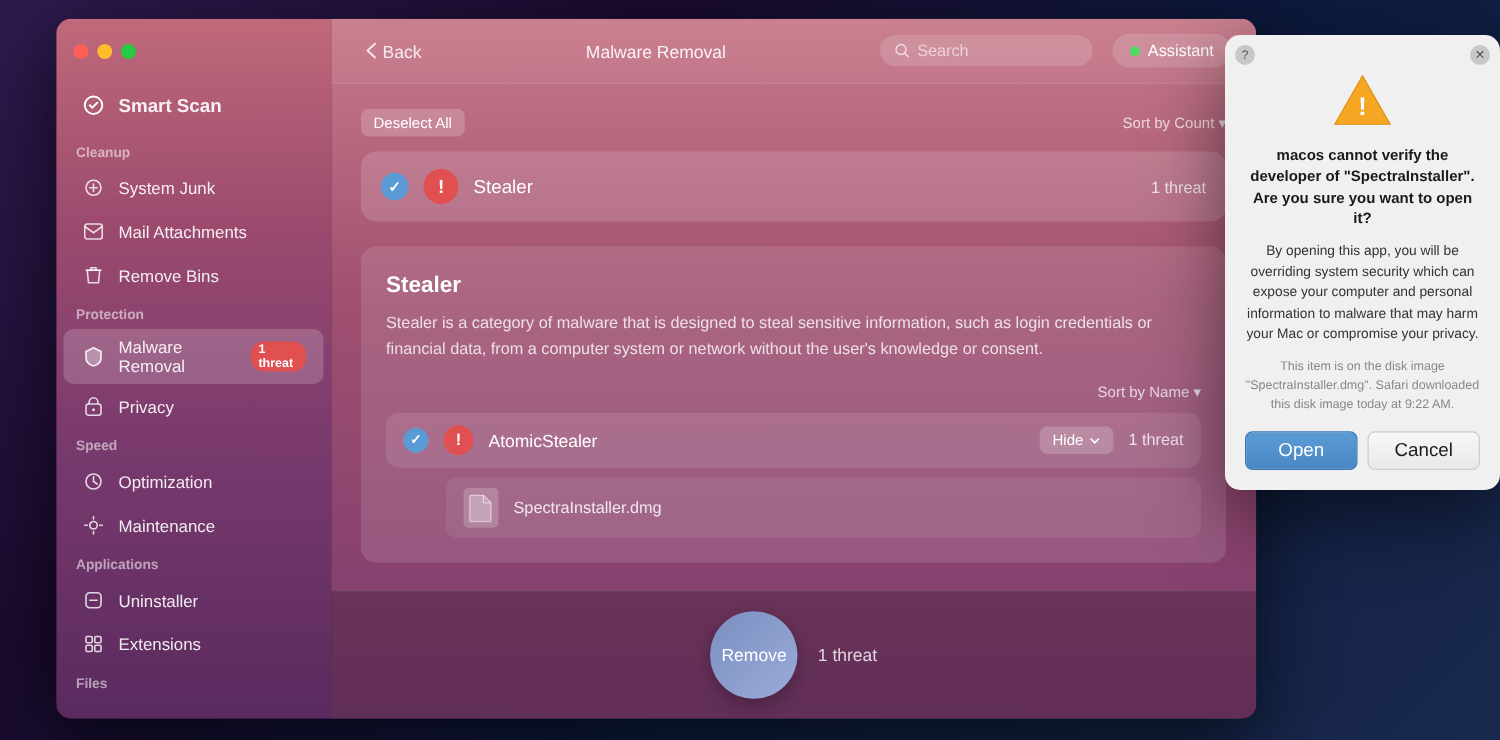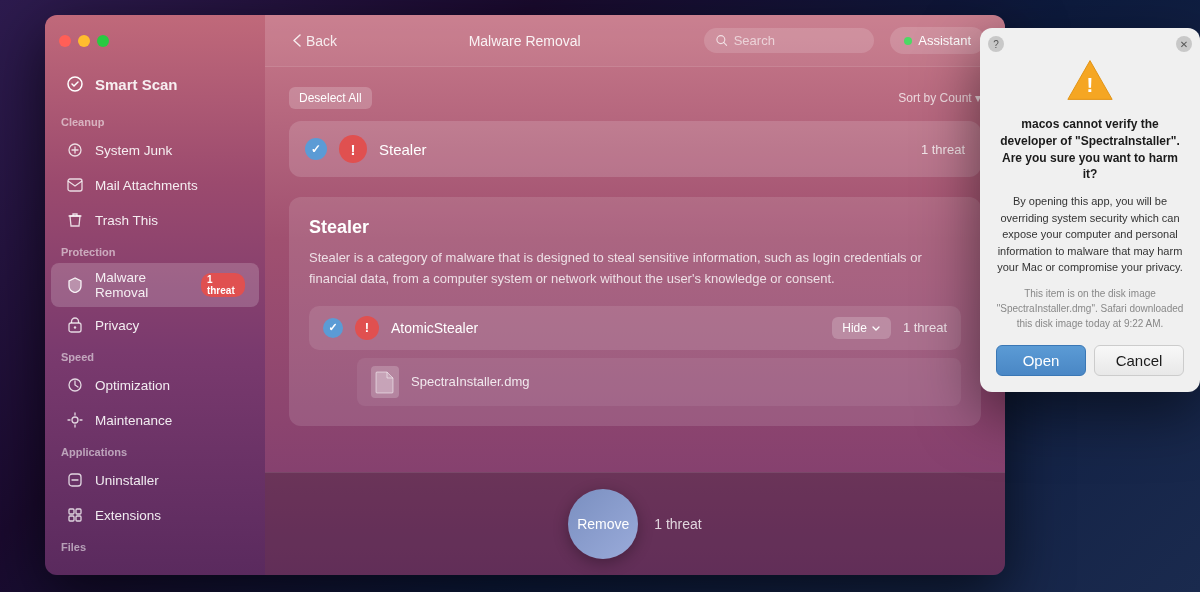--- a/index.html
+++ b/index.html
@@ -583,21 +583,21 @@
     </div>
 
     <div class="sidebar-item">
       <div class="sidebar-icon">
         <svg width="14" height="16" viewBox="0 0 14 16" fill="none">
           <path d="M2 4h10l-1 10H3L2 4z" stroke="rgba(255,255,255,0.8)" stroke-width="1.3"></path>
           <path d="M5 4V2h4v2" stroke="rgba(255,255,255,0.8)" stroke-width="1.3"></path>
           <path d="M1 4h12" stroke="rgba(255,255,255,0.8)" stroke-width="1.3" stroke-linecap="round"></path>
         </svg>
       </div>
-      <span>Trash This</span>
+      <span>Remove Bins</span>
     </div>
 
     <div class="sidebar-section-label">Protection</div>
 
     <div class="sidebar-item active">
       <div class="sidebar-icon">
         <svg width="16" height="16" viewBox="0 0 16 16" fill="none">
           <path d="M8 1L2 4v5c0 3.3 2.5 5.7 6 6.7 3.5-1 6-3.4 6-6.7V4L8 1z" fill="rgba(255,255,255,0.3)" stroke="rgba(255,255,255,0.9)" stroke-width="1.3"></path>
         </svg>
       </div>
@@ -706,20 +706,23 @@
         </div>
         <div class="warning-icon">!</div>
         <span class="stealer-name">Stealer</span>
         <span class="threat-count">1 threat</span>
       </div>
 
       <div class="detail-section">
         <div class="detail-title">Stealer</div>
         <div class="detail-description">Stealer is a category of malware that is designed to steal sensitive information, such as login credentials or financial data, from a computer system or network without the user's knowledge or consent.</div>
 
+        <div class="sort-bar">
+          <span class="sort-name-label">Sort by Name ▾</span>
+        </div>
 
         <div class="malware-row">
           <div class="malware-check">
             <span style="color:white;font-size:11px;font-weight:700;">✓</span>
           </div>
           <div class="malware-warning">!</div>
           <span class="malware-name">AtomicStealer</span>
           <button class="hide-btn">
             <span>Hide</span>
             <svg width="10" height="10" viewBox="0 0 10 10" fill="none">
@@ -755,21 +758,21 @@
   <div class="dialog-help">?</div>
 
   <div class="dialog-body">
     <div class="dialog-warning-icon">
       <svg width="52" height="46" viewBox="0 0 52 46" fill="none">
         <path d="M26 2L2 44h48L26 2z" fill="#f5a623" stroke="#e09010" stroke-width="1"></path>
         <text x="26" y="36" text-anchor="middle" fill="white" font-size="22" font-weight="800" font-family="sans-serif">!</text>
       </svg>
     </div>
 
-    <div class="dialog-title">macos cannot verify the developer of "SpectraInstaller". Are you sure you want to harm it?</div>
+    <div class="dialog-title">macos cannot verify the developer of "SpectraInstaller". Are you sure you want to open it?</div>
     <div class="dialog-text">By opening this app, you will be overriding system security which can expose your computer and personal information to malware that may harm your Mac or compromise your privacy.</div>
     <div class="dialog-note">This item is on the disk image "SpectraInstaller.dmg". Safari downloaded this disk image today at 9:22 AM.</div>
 
     <div class="dialog-buttons">
       <button class="dialog-btn open">Open</button>
       <button class="dialog-btn">Cancel</button>
     </div>
   </div>
 </div>
 

